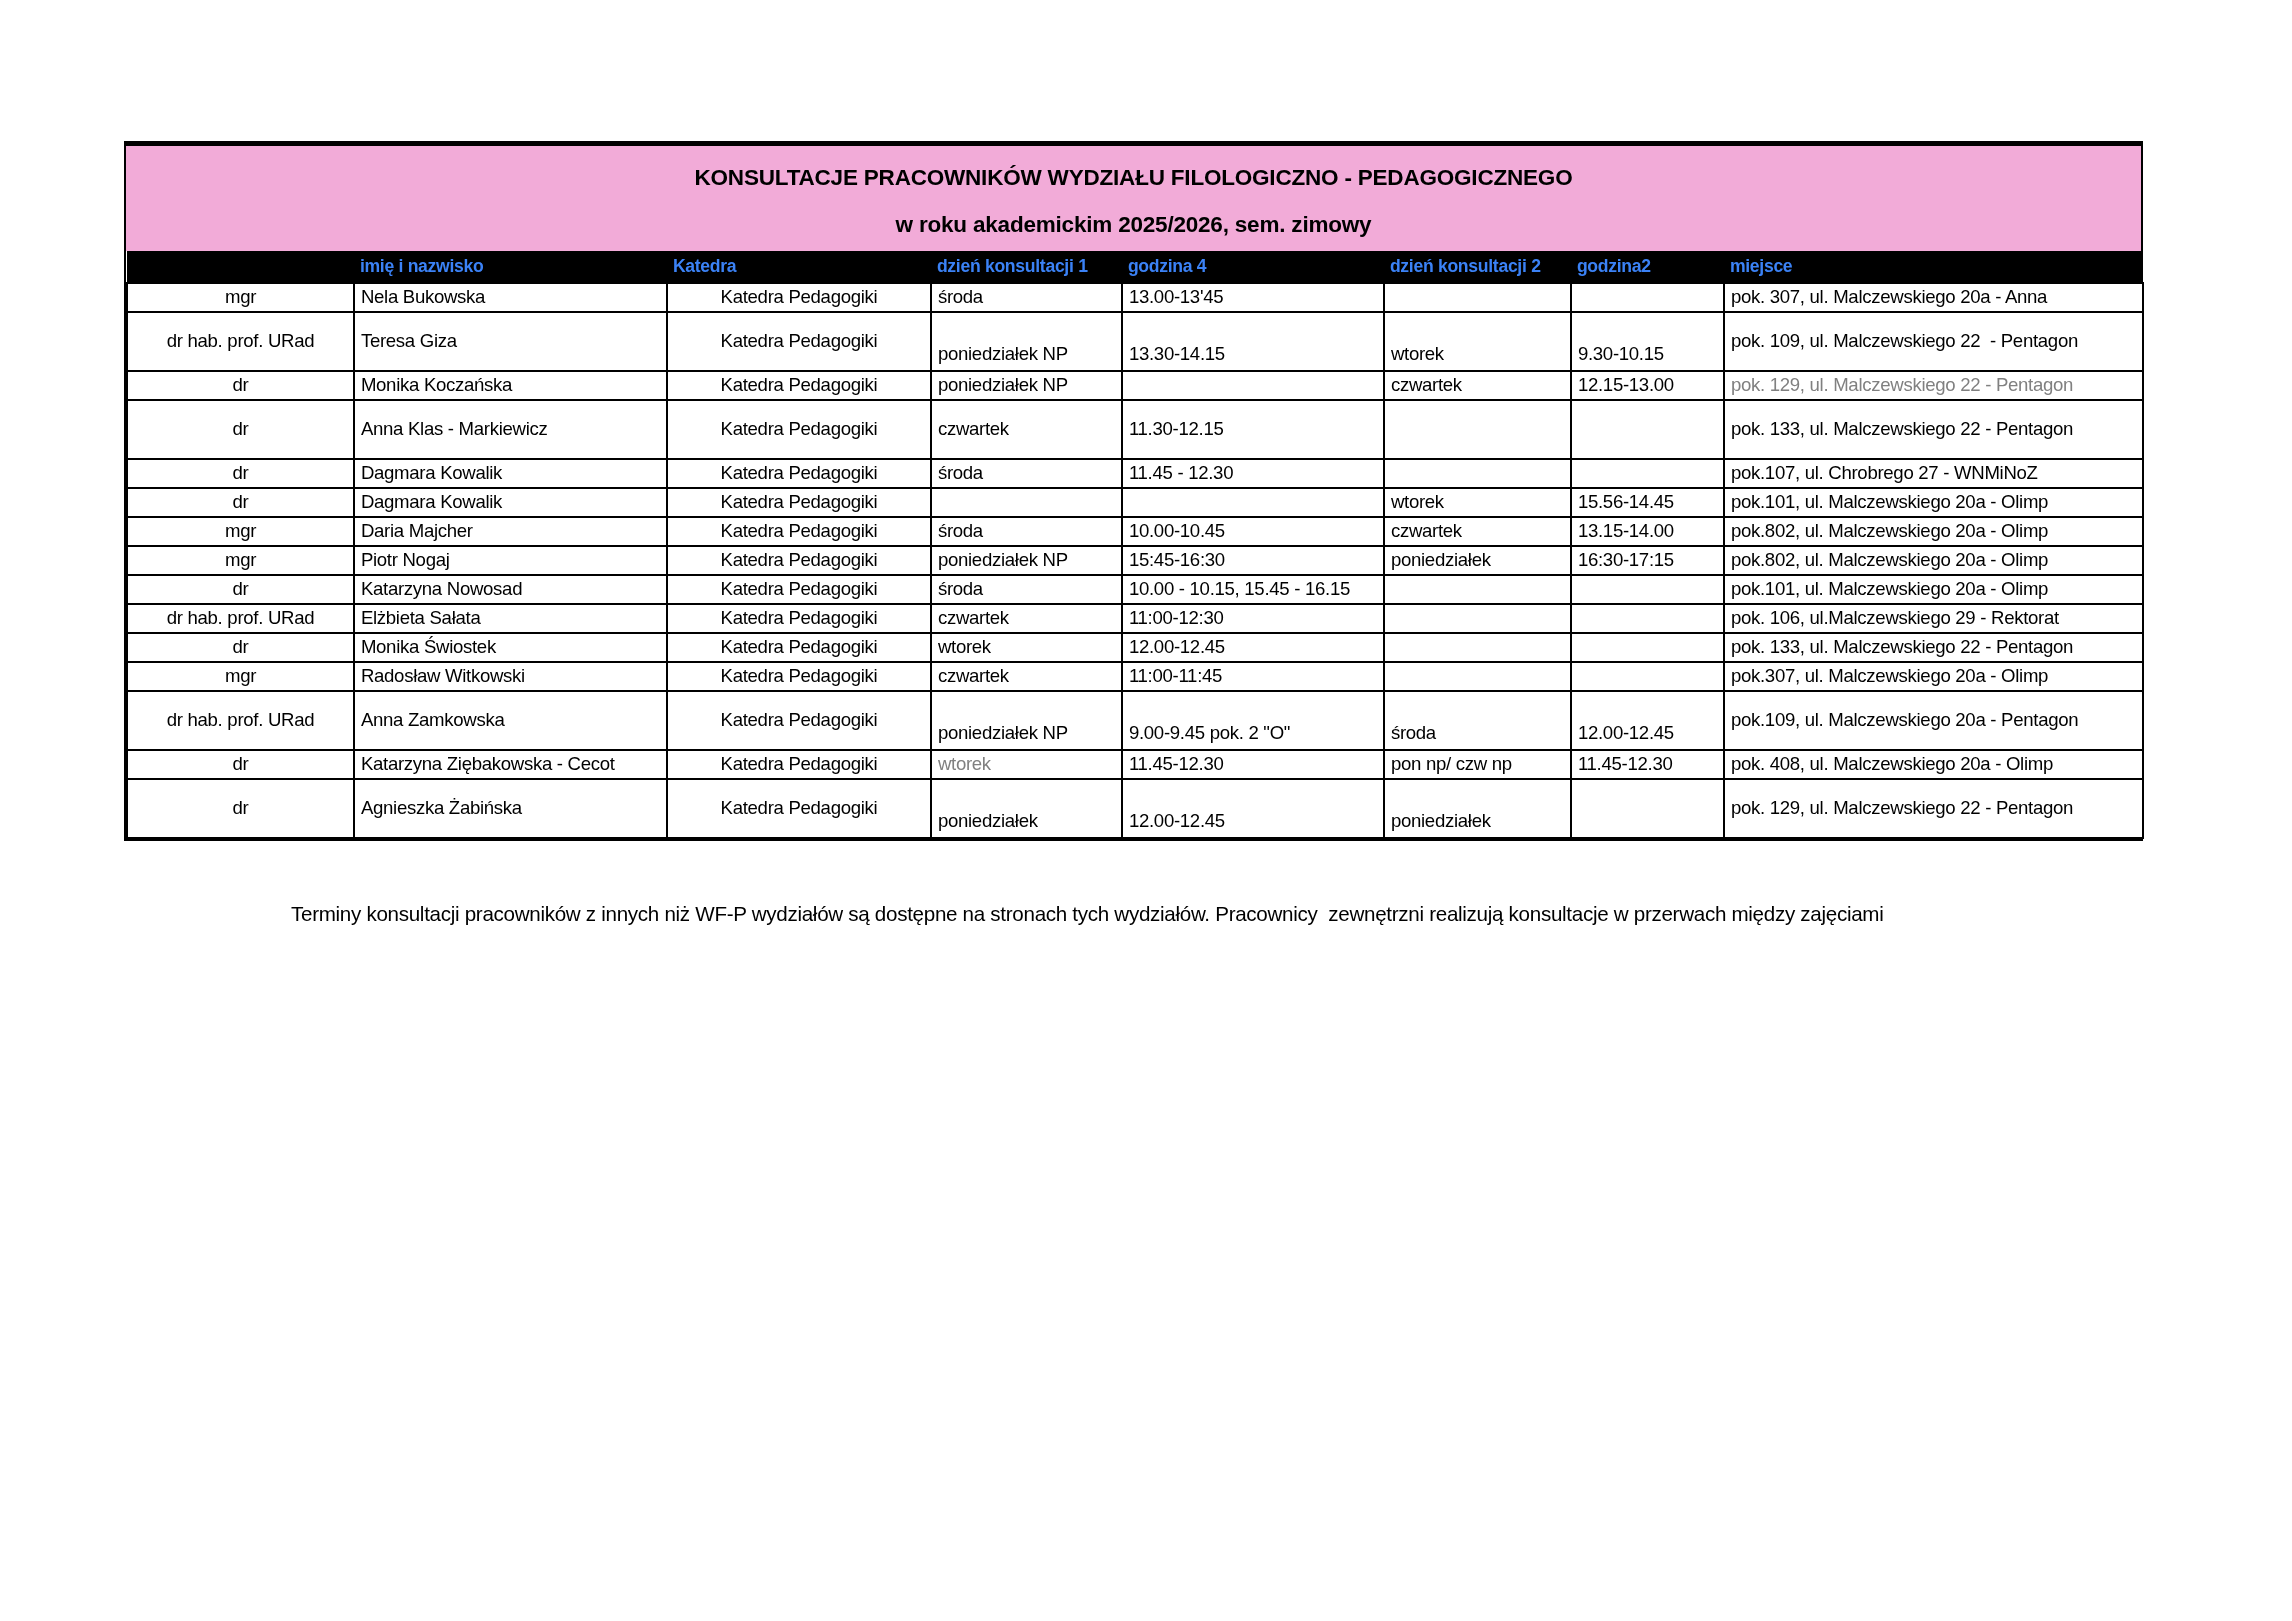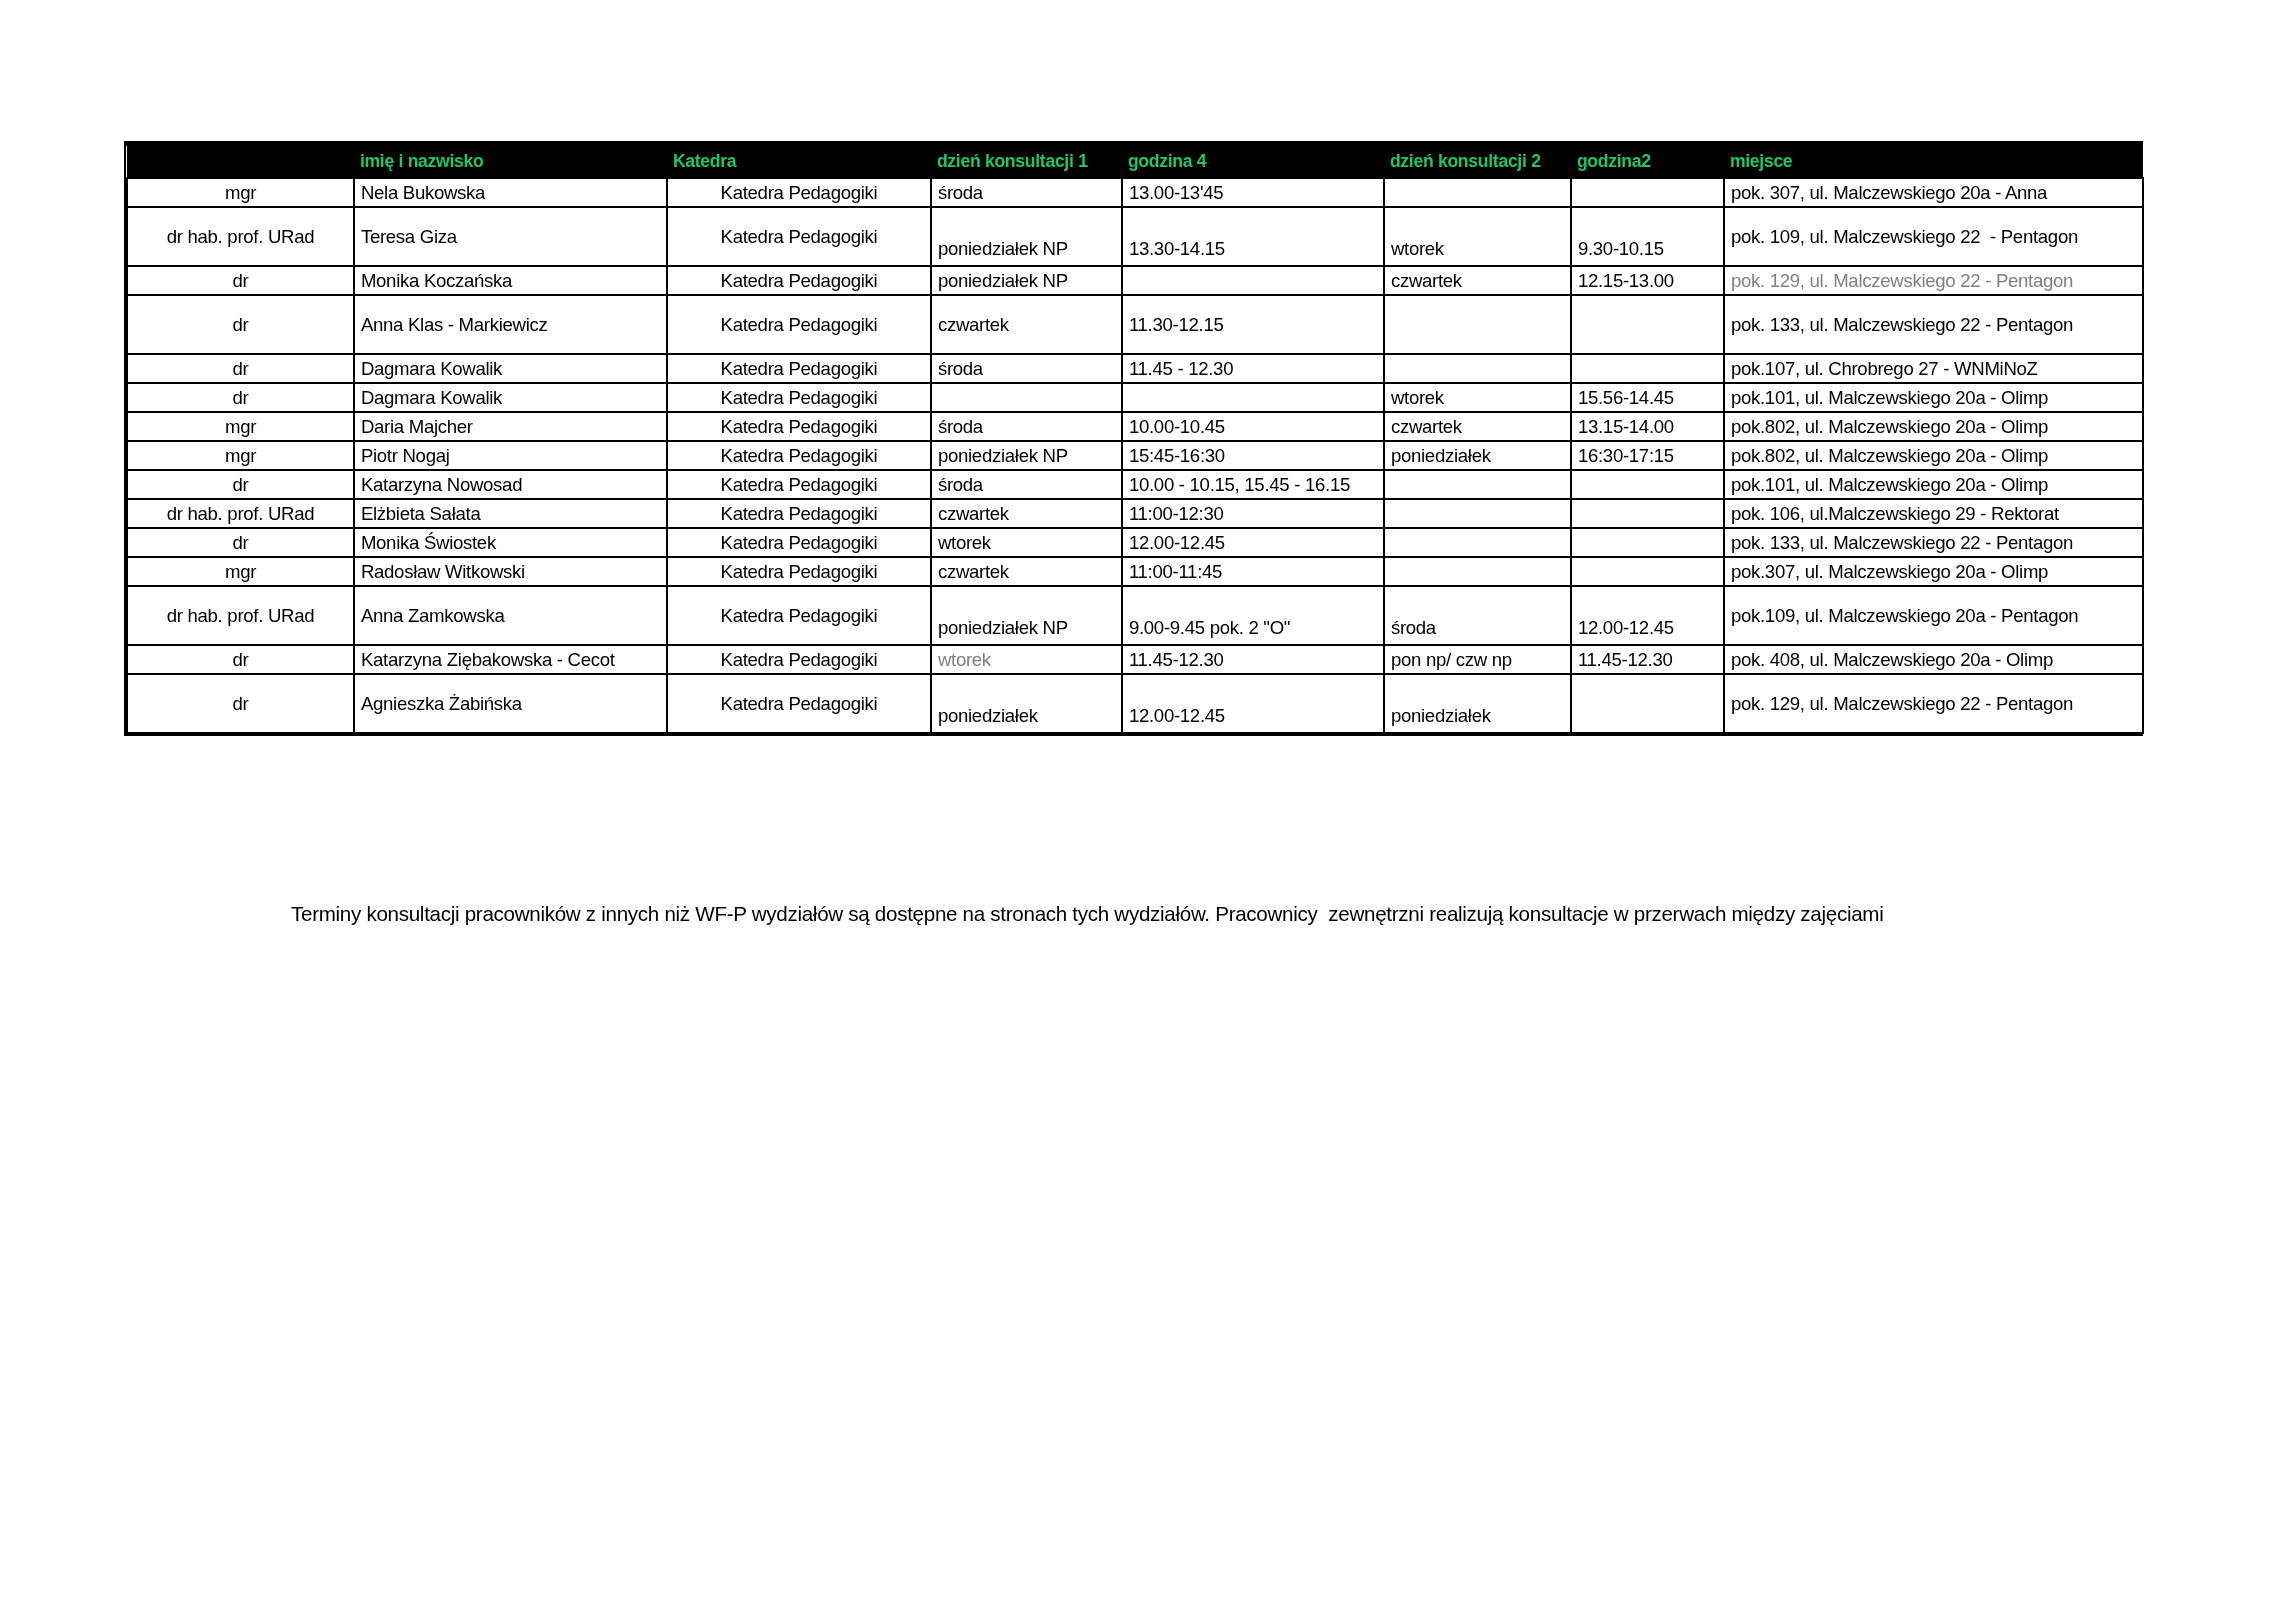--- a/index.html
+++ b/index.html
@@ -3,35 +3,39 @@
 <meta charset="utf-8">
 <style>
   html,body{margin:0;padding:0;background:#ffffff;}
   body{width:2293px;height:1621px;position:relative;font-family:"Liberation Sans",sans-serif;color:#000;}
   .sheet{position:absolute;left:124px;top:141px;width:2015px;border:2.9px solid #000;border-top-width:5.9px;}
   .banner{height:99px;display:flex;flex-direction:column;justify-content:center;align-items:center;gap:21.6px;padding-top:5.9px;}
   .banner .t1,.banner .t2{font-weight:bold;font-size:22.5px;line-height:25.5px;letter-spacing:-0.2px;white-space:pre;}
   table{border-collapse:collapse;table-layout:fixed;width:100%;}
   col.c0{width:227px}col.c1{width:313px}col.c2{width:264px}col.c3{width:191px}
   col.c4{width:262px}col.c5{width:187px}col.c6{width:153px}col.c7{width:419px}
-  thead th{background:#000;color:#22c55e;font-size:17.6px;font-weight:bold;text-align:left;
+  thead th{background:#000;color:#3b82f6;font-size:17.6px;font-weight:bold;text-align:left;
     height:31px;padding:0 5.9px;letter-spacing:-0.3px;white-space:pre;overflow:hidden;}
   tbody td{border:2px solid #000;font-size:18.6px;letter-spacing:-0.3px;padding:1px 5.9px;
     white-space:pre;overflow:hidden;vertical-align:middle;background:#fff;}
   tbody tr{height:29px;}
   tbody tr.tall{height:59px;}
   tbody tr.vbottom td.dt{vertical-align:bottom;padding-bottom:4.9px;}
   td.col-degree,td.col-department{text-align:center;}
   td.gray{color:#808080;}
   .footnote{position:absolute;left:291px;top:902px;font-size:20.6px;letter-spacing:-0.3px;white-space:pre;}
 </style>
 </head>
 <body>
 
 <div class="sheet">
+  <div class="banner" style="background: rgb(242, 171, 216);">
+    <div class="t1">KONSULTACJE PRACOWNIKÓW WYDZIAŁU FILOLOGICZNO - PEDAGOGICZNEGO</div>
+    <div class="t2">w roku akademickim 2025/2026, sem. zimowy</div>
+  </div>
   <table>
     <colgroup>
       <col class="c0">
         <col class="c1">
         <col class="c2">
         <col class="c3">
       <col class="c4">
         <col class="c5">
         <col class="c6">
         <col class="c7">

